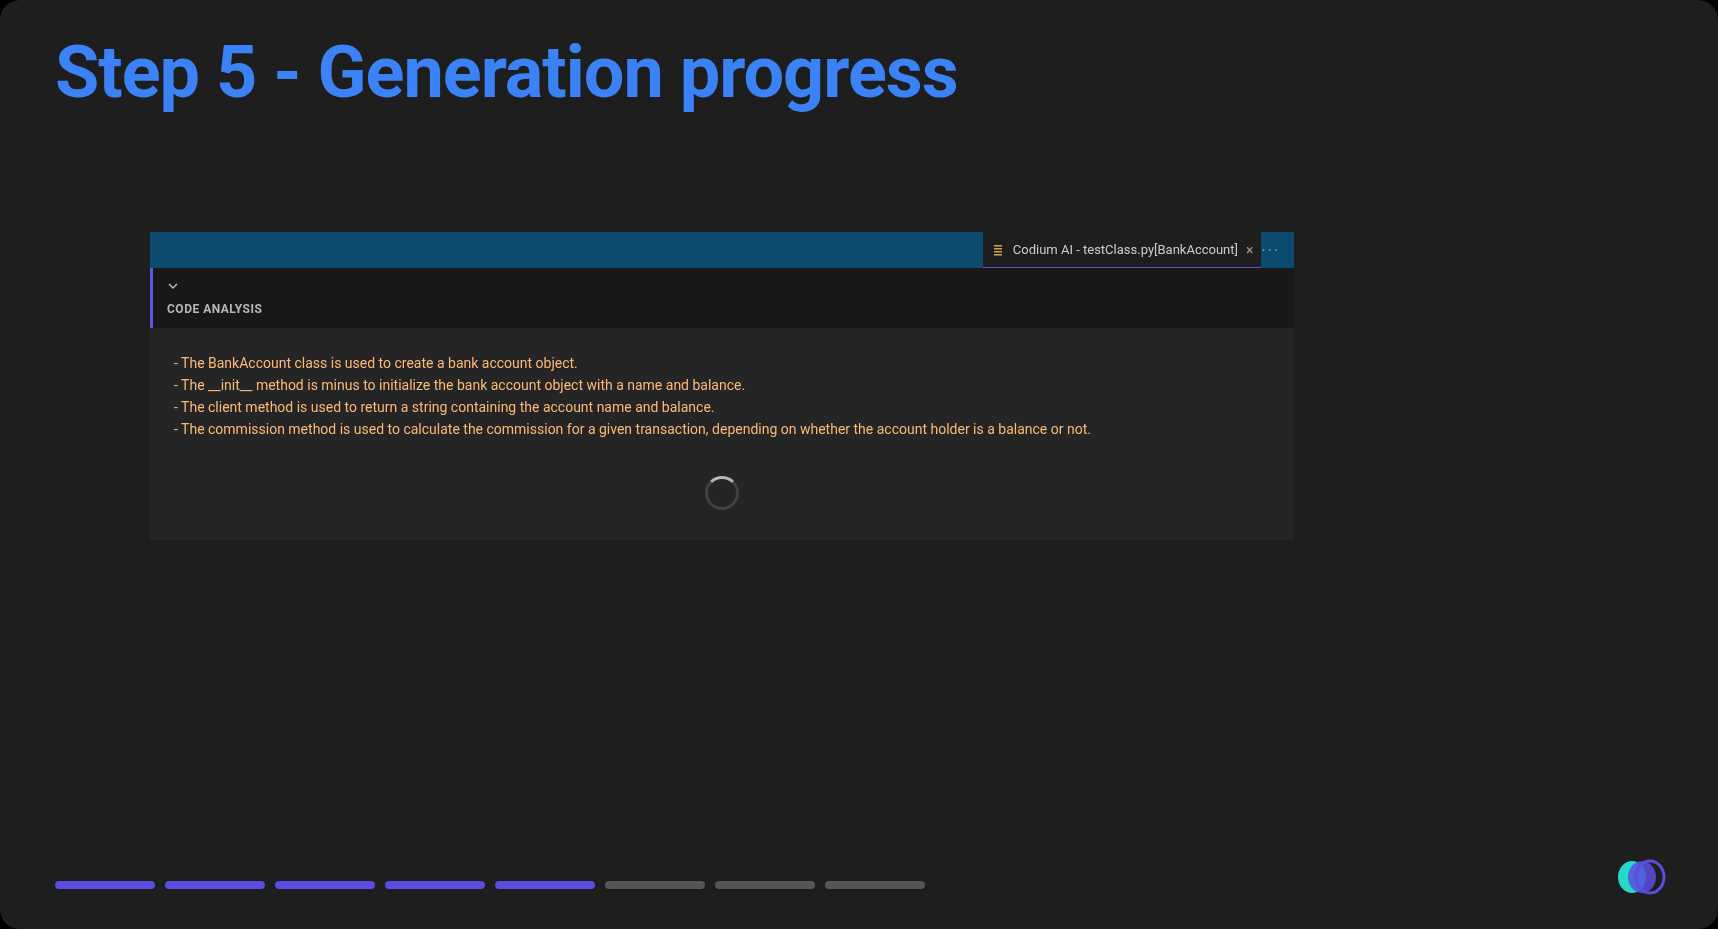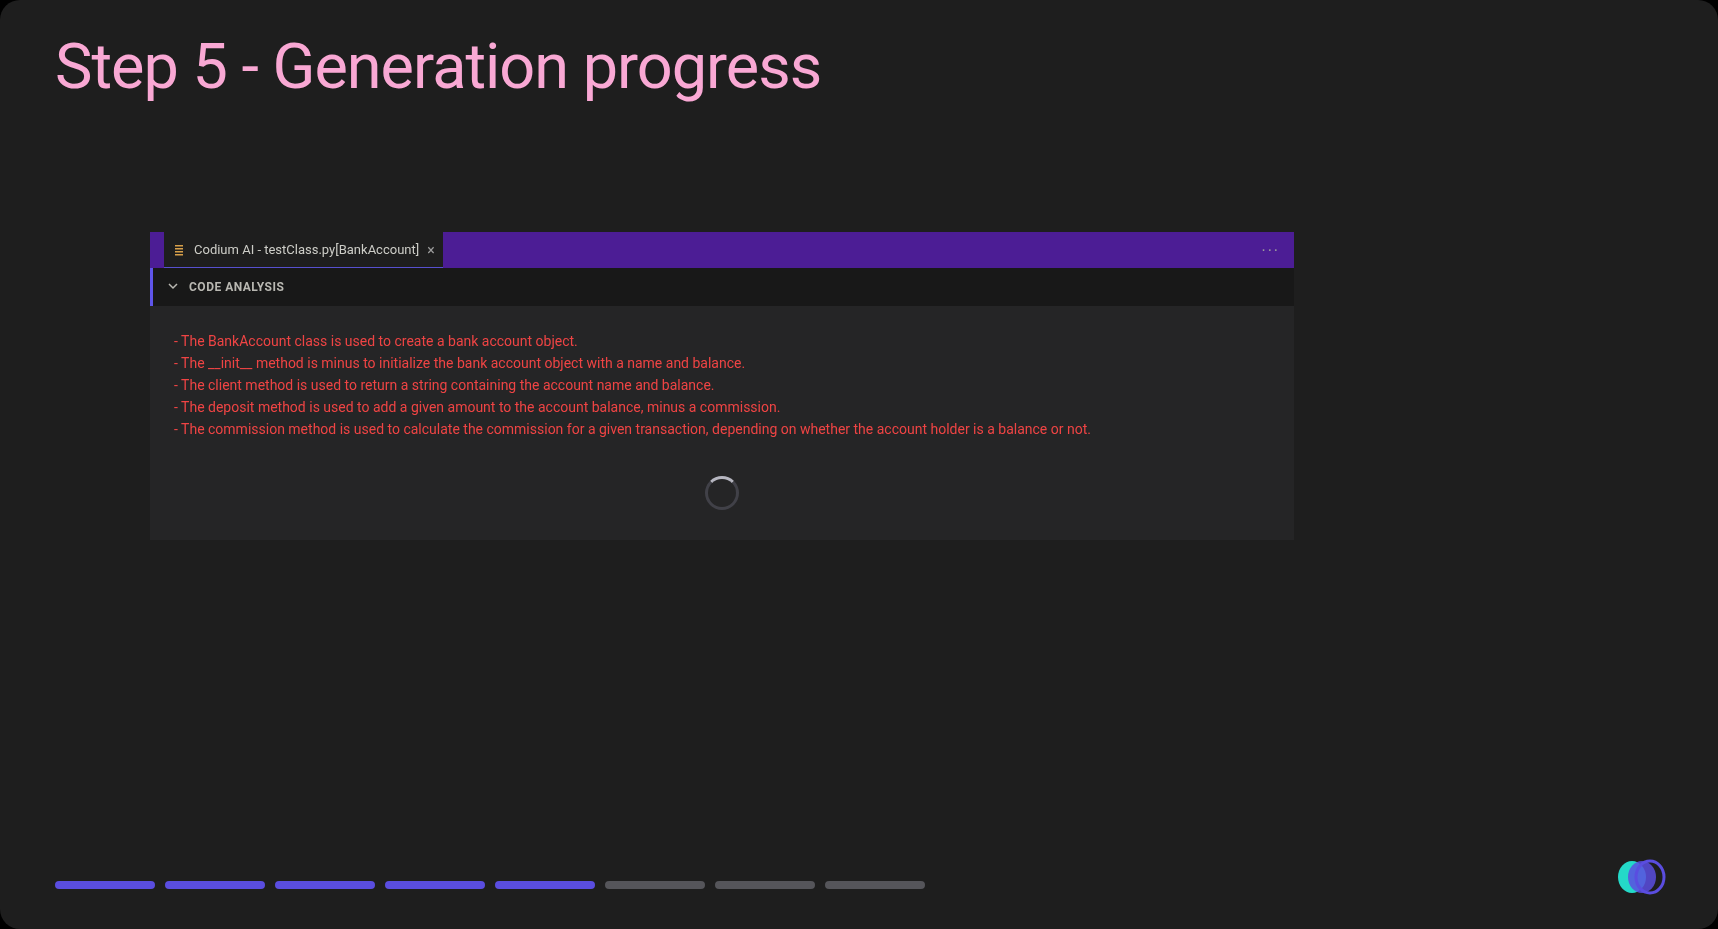--- a/index.html
+++ b/index.html
@@ -10,39 +10,39 @@
     position: relative;
     background: #1e1e1e;
     border-radius: 20px;
     overflow: hidden;
     margin: 0 auto;
   }
   .page-title {
     position: absolute;
     top: 30px;
     left: 55px;
-    font-size: 63px;
-    font-weight: 400;
-    color: #f9a8d4;
+    font-size: 72px;
+    font-weight: 700;
+    color: #3b82f6;
     letter-spacing: -1px;
   }
   .editor-panel {
     position: absolute;
     top: 232px;
     left: 150px;
     width: 1144px;
     background: #252526;
     border-radius: 2px;
   }
   .tab-bar {
     height: 36px;
     display: flex;
     align-items: center;
-    justify-content: space-between;
-    background: #4c1d95;
+    justify-content: flex-end;
+    background: #0c4a6e;
     padding: 0 14px 0 14px;
   }
   .tab-left { display: flex; align-items: center; gap: 8px; }
   .tab {
     display: flex;
     align-items: center;
     gap: 8px;
     height: 36px;
     padding: 0 8px;
     background: #1e1e1e;
@@ -57,25 +57,26 @@
     display: flex;
     align-items: flex-start;
     gap: 10px;
     background: #181818;
     border-left: 3px solid #5f55ea;
     color: #b9b8b2;
     font-size: 12px;
     font-weight: 700;
     letter-spacing: 0.5px;
     padding: 12px 14px;
+    flex-direction: column;
   }
   .section-header .chevron { display: inline-flex; }
   .analysis-body {
     padding: 24px 24px 18px 24px;
-    color: #ef4444;
+    color: #fdba74;
     font-size: 14px;
     line-height: 22px;
     background: #252526;
   }
   .analysis-line { white-space: nowrap; }
   .spinner-wrap {
     display: flex;
     justify-content: center;
     padding: 18px 0 30px 0;
     background: #252526;
@@ -146,21 +147,20 @@
             <path d="M2 4 L6 8 L10 4" stroke="#b9b8b2" stroke-width="1.5" fill="none"></path>
           </svg>
       </span>
       <span>CODE ANALYSIS</span>
     </div>
 
     <div class="analysis-body" id="analysis-body">
         <div class="analysis-line">- The BankAccount class is used to create a bank account object.</div>
         <div class="analysis-line">- The __init__ method is minus to initialize the bank account object with a name and balance.</div>
         <div class="analysis-line">- The client method is used to return a string containing the account name and balance.</div>
-        <div class="analysis-line">- The deposit method is used to add a given amount to the account balance, minus a commission.</div>
         <div class="analysis-line">- The commission method is used to calculate the commission for a given transaction, depending on whether the account holder is a balance or not.</div>
       </div>
 
     <div class="spinner-wrap">
       <div class="spinner"></div>
     </div>
 
   </div>
 
   <div class="progress-bar" id="progress-bar">

